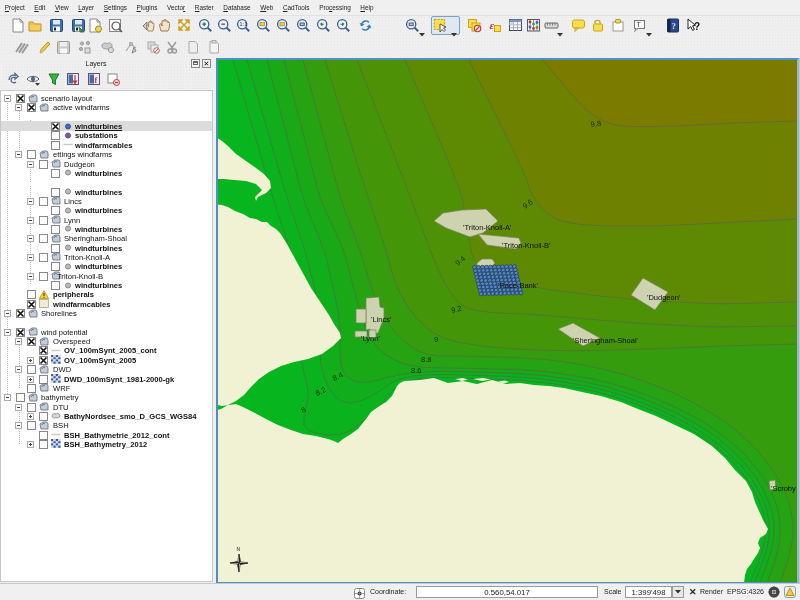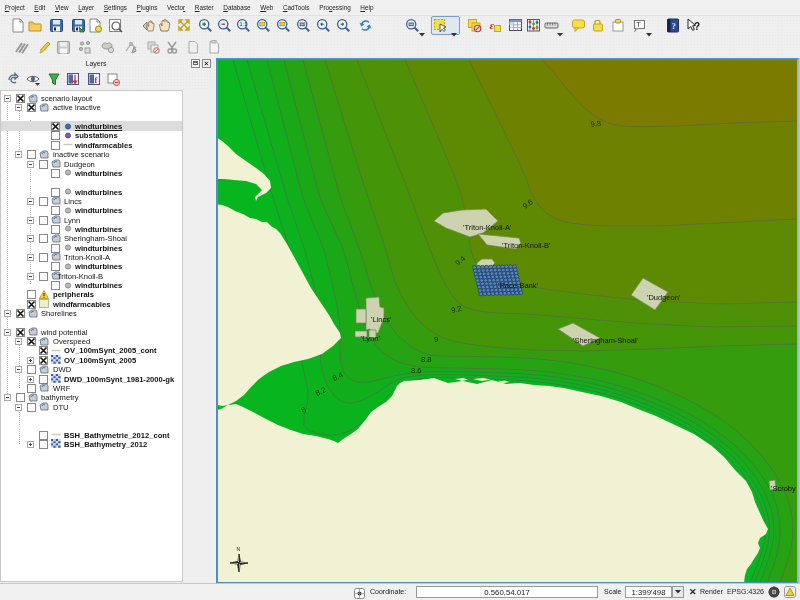--- a/index.html
+++ b/index.html
@@ -12,21 +12,21 @@
   background-size:3px 3px; }
 .tbi { position:absolute; top:0; }
 #row1 { position:absolute; left:8px; top:2px; width:792px; height:17px; }
 #row2 { position:absolute; left:8px; top:24px; width:792px; height:16px; }
 .pressed { position:absolute; top:-2px; height:19px; background:#dfe8f1; border:1px solid #7ba0c7; border-radius:2px; }
 #panel { position:absolute; left:0; top:57px; width:215px; height:526px; background:#efefef; }
 #ptitle { position:absolute; left:2px; top:3px; width:188px; height:12px; text-align:center; font-size:7px; color:#222;
   background-image:radial-gradient(#e6e6e6 14%, transparent 16%); background-size:3px 3px; }
 #picons { position:absolute; left:2px; top:15px; width:211px; height:17px;
   background-image:radial-gradient(#e6e6e6 14%, transparent 16%); background-size:3px 3px; }
-#tree { position:absolute; left:0px; top:33px; width:183px; height:492px; background:#fff; border:1px solid #c8c8c8; overflow:hidden; }
+#tree { position:absolute; left:0px; top:33px; width:213px; height:492px; background:#fff; border:1px solid #c8c8c8; overflow:hidden; }
 .trow { position:absolute; left:0; width:213px; height:9.4px; font-size:7.6px; color:#111; }
 .selband { position:absolute; left:0; top:-0.5px; width:213px; height:10px; background:#dcdcdc; }
 .tl { position:absolute; top:0.6px; white-space:nowrap; }
 .tl.b { font-weight:bold; }
 .tl.u { text-decoration:underline; }
 .exp { position:absolute; top:1.5px; width:7px; height:7px; border:1px solid #aaa; background:#fff; }
 .exp .mline { position:absolute; left:1px; top:2px; width:3px; height:1px; background:#444; }
 .exp .pline { position:absolute; left:2px; top:1px; width:1px; height:3px; background:#444; }
 .chk { position:absolute; top:0.5px; width:9px; height:9px; border:1px solid #888; background:#fff; }
 .chk svg { position:absolute; left:-1px; top:-1px; }
@@ -334,21 +334,21 @@
           </span>
           <span class="chk" style="left:26px">
             <svg width="9" height="9">
               <path d="M1.5,1.5 L7.5,7.5 M7.5,1.5 L1.5,7.5" stroke="#111" stroke-width="1.6"></path>
             </svg>
           </span>
           <span style="position:absolute;left:38px;top:0px"><span class="ticon"><svg width="10" height="9">
                 <path d="M1,3 L4,1 L8,1 L9,3 L9,8 L2,8 Z" fill="#c8ccd4" stroke="#5a6b7a" stroke-width="0.8"></path>
                 <path d="M3,4 C3,2.5 5,2 6,3" fill="none" stroke="#3a6ea5" stroke-width="0.9"></path>
               </svg></span></span>
-          <span class="tl" style="left:52px">active inactive</span>
+          <span class="tl" style="left:52px">active windfarms</span>
         </div>
 <div class="trow" style="top:30.5px">
           <div class="selband"></div>
           <span class="chk" style="left:50px">
             <svg width="9" height="9">
               <path d="M1.5,1.5 L7.5,7.5 M7.5,1.5 L1.5,7.5" stroke="#111" stroke-width="1.6"></path>
             </svg>
           </span>
           <span style="position:absolute;left:62px;top:0px"><span class="ticon"><svg width="10" height="9">
                 <circle cx="5" cy="4.5" r="2.6" fill="#3a6fb5" stroke="#24456e" stroke-width="0.7"></circle>
@@ -371,21 +371,21 @@
         </div>
 <div class="trow" style="top:58.6px">
           <span class="exp" style="left:14px">
             <span class="mline"></span>
           </span>
           <span class="chk" style="left:26px"></span>
           <span style="position:absolute;left:38px;top:0px"><span class="ticon"><svg width="10" height="9">
                 <path d="M1,3 L4,1 L8,1 L9,3 L9,8 L2,8 Z" fill="#c8ccd4" stroke="#5a6b7a" stroke-width="0.8"></path>
                 <path d="M3,4 C3,2.5 5,2 6,3" fill="none" stroke="#3a6ea5" stroke-width="0.9"></path>
               </svg></span></span>
-          <span class="tl" style="left:52px">inactive scenario</span>
+          <span class="tl" style="left:52px">ettings windfarms</span>
         </div>
 <div class="trow" style="top:68.0px">
           <span class="exp" style="left:26px">
             <span class="mline"></span>
           </span>
           <span class="chk" style="left:38px"></span>
           <span style="position:absolute;left:50px;top:0px"><span class="ticon"><svg width="10" height="9">
                 <path d="M1,3 L4,1 L8,1 L9,3 L9,8 L2,8 Z" fill="#c8ccd4" stroke="#5a6b7a" stroke-width="0.8"></path>
                 <path d="M3,4 C3,2.5 5,2 6,3" fill="none" stroke="#3a6ea5" stroke-width="0.9"></path>
               </svg></span></span>
@@ -660,20 +660,42 @@
 <div class="trow" style="top:311.1px">
           <span class="exp" style="left:14px">
             <span class="mline"></span>
           </span>
           <span class="chk" style="left:26px"></span>
           <span style="position:absolute;left:38px;top:0px"><span class="ticon"><svg width="10" height="9">
                 <path d="M1,3 L4,1 L8,1 L9,3 L9,8 L2,8 Z" fill="#c8ccd4" stroke="#5a6b7a" stroke-width="0.8"></path>
                 <path d="M3,4 C3,2.5 5,2 6,3" fill="none" stroke="#3a6ea5" stroke-width="0.9"></path>
               </svg></span></span>
           <span class="tl" style="left:52px">DTU</span>
+        </div>
+<div class="trow" style="top:320.4px">
+          <span class="exp" style="left:26px">
+            <span class="mline"></span>
+            <span class="pline"></span>
+          </span>
+          <span class="chk" style="left:38px"></span>
+          <span style="position:absolute;left:50px;top:0px"><span class="ticon"><svg width="10" height="9">
+                <path d="M1,5 C1,2.8 3,2 5,3 C7,1.6 9,3 9,5 C9,6.8 7,7.4 5,6.6 C3,7.6 1,6.8 1,5 Z" fill="#d7d7d7" stroke="#7a7a7a" stroke-width="0.7"></path>
+              </svg></span></span>
+          <span class="tl b" style="left:63px">BathyNordsee_smo_D_GCS_WGS84</span>
+        </div>
+<div class="trow" style="top:329.8px">
+          <span class="exp" style="left:14px">
+            <span class="mline"></span>
+          </span>
+          <span class="chk" style="left:26px"></span>
+          <span style="position:absolute;left:38px;top:0px"><span class="ticon"><svg width="10" height="9">
+                <path d="M1,3 L4,1 L8,1 L9,3 L9,8 L2,8 Z" fill="#c8ccd4" stroke="#5a6b7a" stroke-width="0.8"></path>
+                <path d="M3,4 C3,2.5 5,2 6,3" fill="none" stroke="#3a6ea5" stroke-width="0.9"></path>
+              </svg></span></span>
+          <span class="tl" style="left:52px">BSH</span>
         </div>
 <div class="trow" style="top:339.1px">
           <span class="chk" style="left:38px"></span>
           <span style="position:absolute;left:50px;top:0px"><span class="ticon"><svg width="10" height="9">
                 <line x1="0.5" y1="4.5" x2="9.5" y2="4.5" stroke="#c9c9b4" stroke-width="1.4"></line>
               </svg></span></span>
           <span class="tl b" style="left:63px">BSH_Bathymetrie_2012_cont</span>
         </div>
 <div class="trow" style="top:348.4px">
           <span class="exp" style="left:26px">

